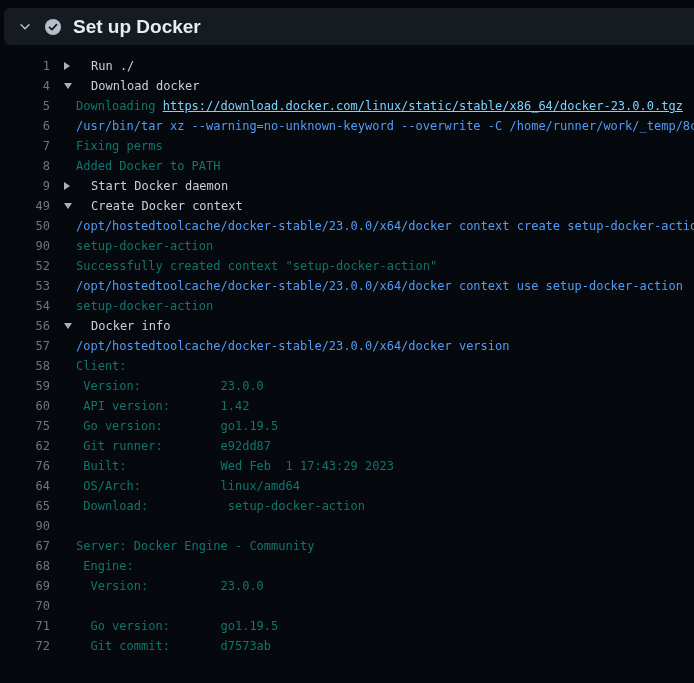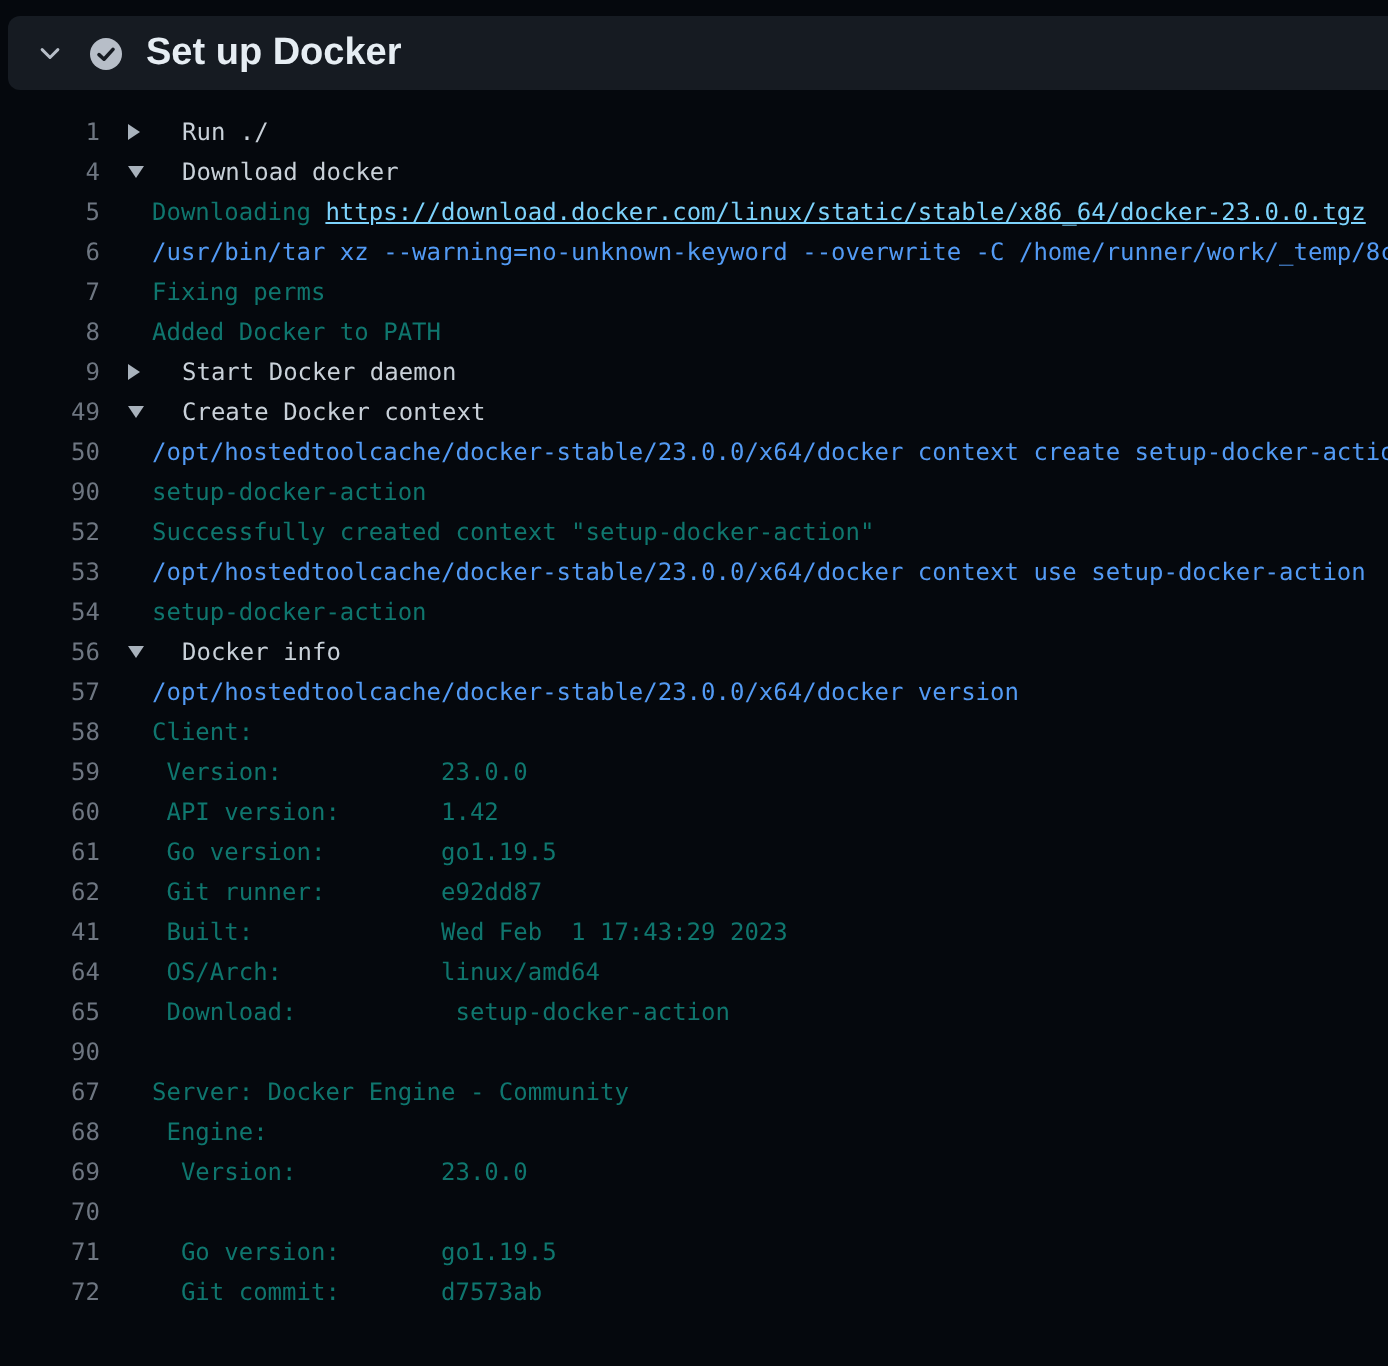--- a/index.html
+++ b/index.html
@@ -174,29 +174,29 @@
     </div>
     <div class="line">
       <span class="ln">59</span>
       <span class="lc"><span class="arrow"></span><span class="txt"> Version:           23.0.0</span></span>
     </div>
     <div class="line">
       <span class="ln">60</span>
       <span class="lc"><span class="arrow"></span><span class="txt"> API version:       1.42</span></span>
     </div>
     <div class="line">
-      <span class="ln">61</span>
+      <span class="ln">75</span>
       <span class="lc"><span class="arrow"></span><span class="txt"> Go version:        go1.19.5</span></span>
     </div>
     <div class="line">
       <span class="ln">62</span>
       <span class="lc"><span class="arrow"></span><span class="txt"> Git runner:        e92dd87</span></span>
     </div>
     <div class="line">
-      <span class="ln">41</span>
+      <span class="ln">76</span>
       <span class="lc"><span class="arrow"></span><span class="txt"> Built:             Wed Feb  1 17:43:29 2023</span></span>
     </div>
     <div class="line">
       <span class="ln">64</span>
       <span class="lc"><span class="arrow"></span><span class="txt"> OS/Arch:           linux/amd64</span></span>
     </div>
     <div class="line">
       <span class="ln">65</span>
       <span class="lc"><span class="arrow"></span><span class="txt"> Download:           setup-docker-action</span></span>
     </div>

